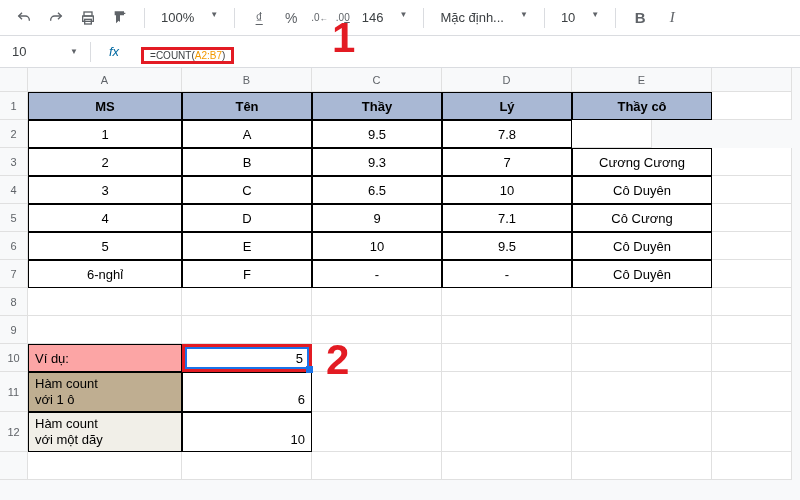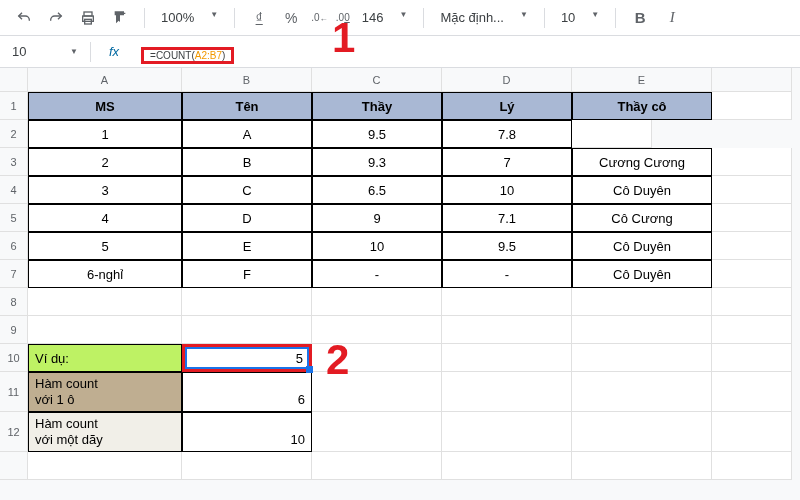--- a/index.html
+++ b/index.html
@@ -29,21 +29,21 @@
 .cw-A { width: 154px; justify-content: center; }
 .cw-B { width: 130px; justify-content: center; }
 .cw-C { width: 130px; justify-content: center; }
 .cw-D { width: 130px; justify-content: center; }
 .cw-E { width: 140px; justify-content: center; }
 .cw-F { width: 80px; }
 
 .data-border { border: 1px solid #000; }
 .header-cell { background: #a9b8d4; font-weight: bold; }
 .tall { height: 40px; }
-.vi-du { background: #bef264; justify-content: flex-start; text-align: center; }
+.vi-du { background: #fca5a5; justify-content: flex-start; text-align: center; }
 .ham1 { background: #bfae91; justify-content: flex-start; line-height: 1.2; }
 .ham2 { background: #f1efe8; justify-content: flex-start; line-height: 1.2; }
 .text-right { justify-content: flex-end; }
 
 .active-cell { border: 3px solid #e31b23 !important; outline: 2px solid #1a73e8; outline-offset: -5px; z-index: 5; }
 .cell-handle { position: absolute; right: -4px; bottom: -4px; width: 7px; height: 7px; background: #1a73e8; z-index: 6; }
 
 .annotation { position: absolute; color: #e31b23; font-weight: bold; font-size: 42px; font-family: Arial, sans-serif; pointer-events: none; z-index: 100; }
 .ann1 { top: 14px; left: 332px; }
 .ann2 { top: 336px; left: 326px; }

